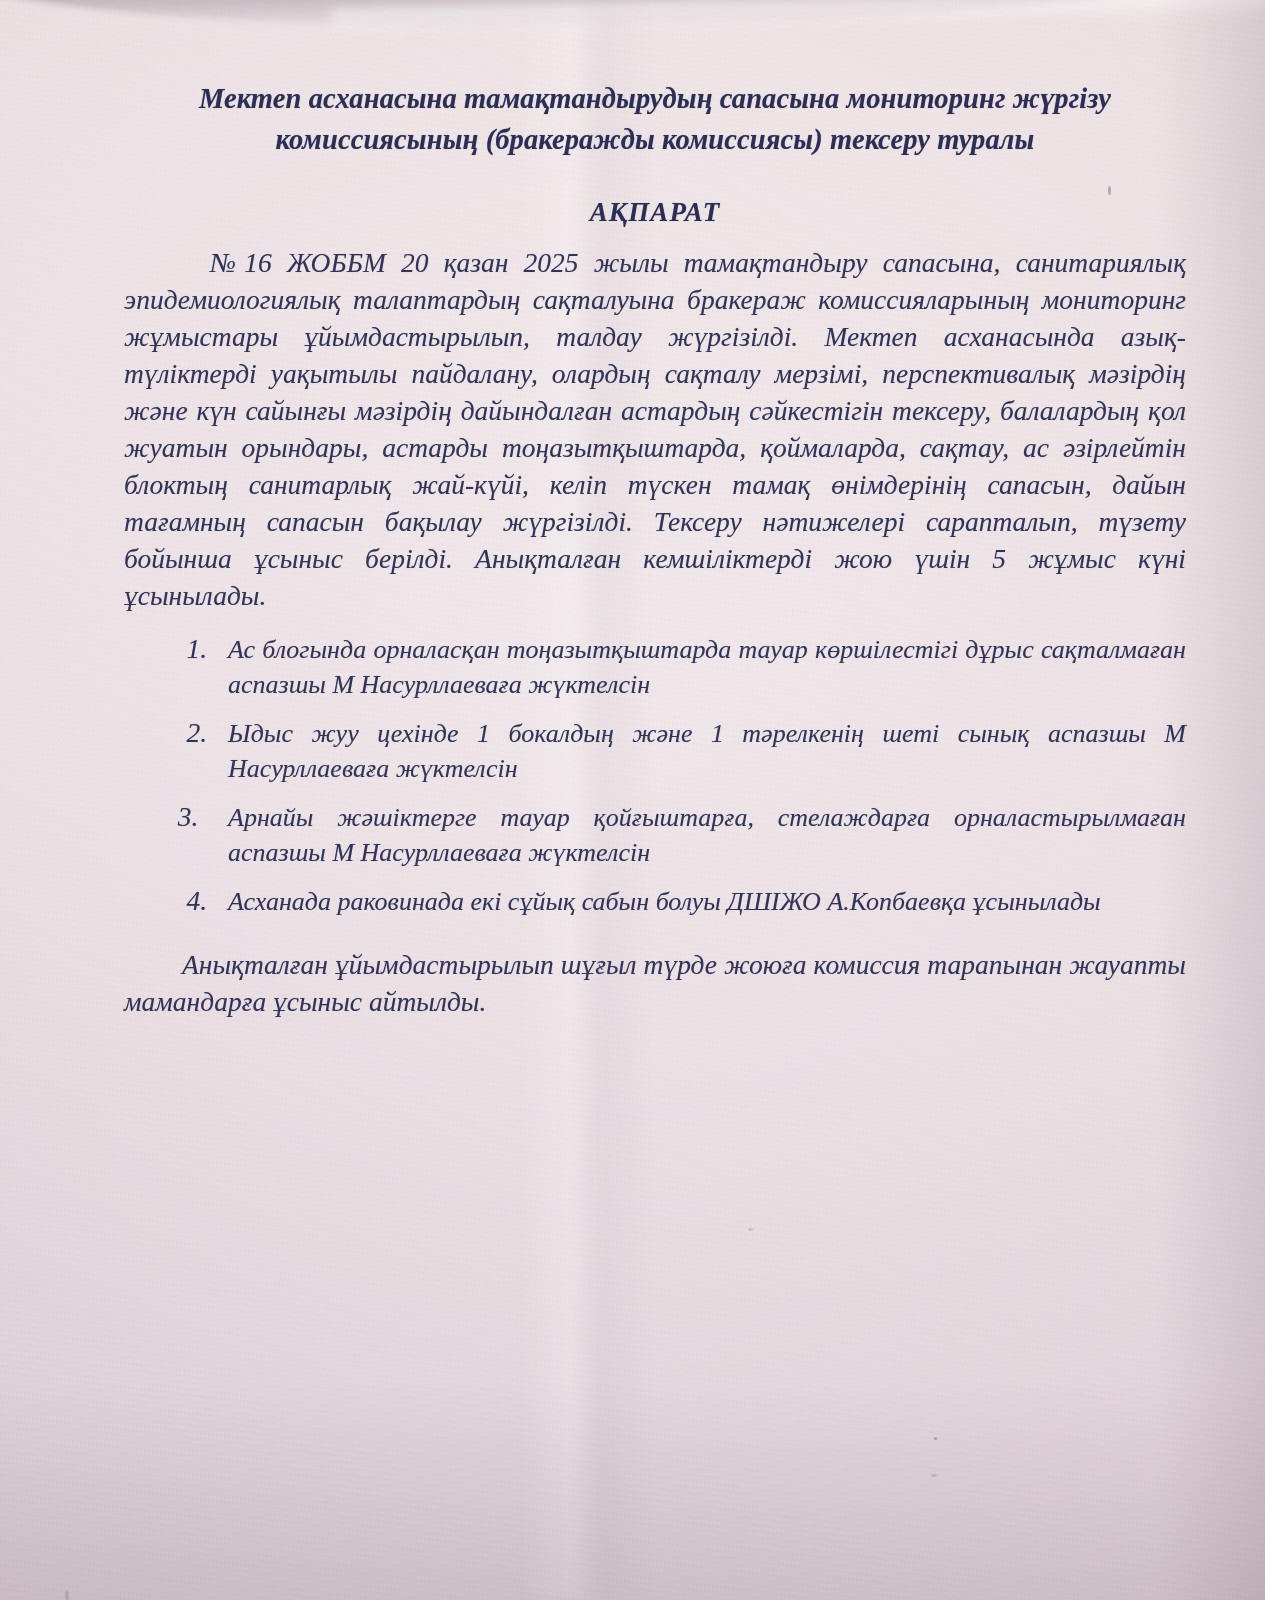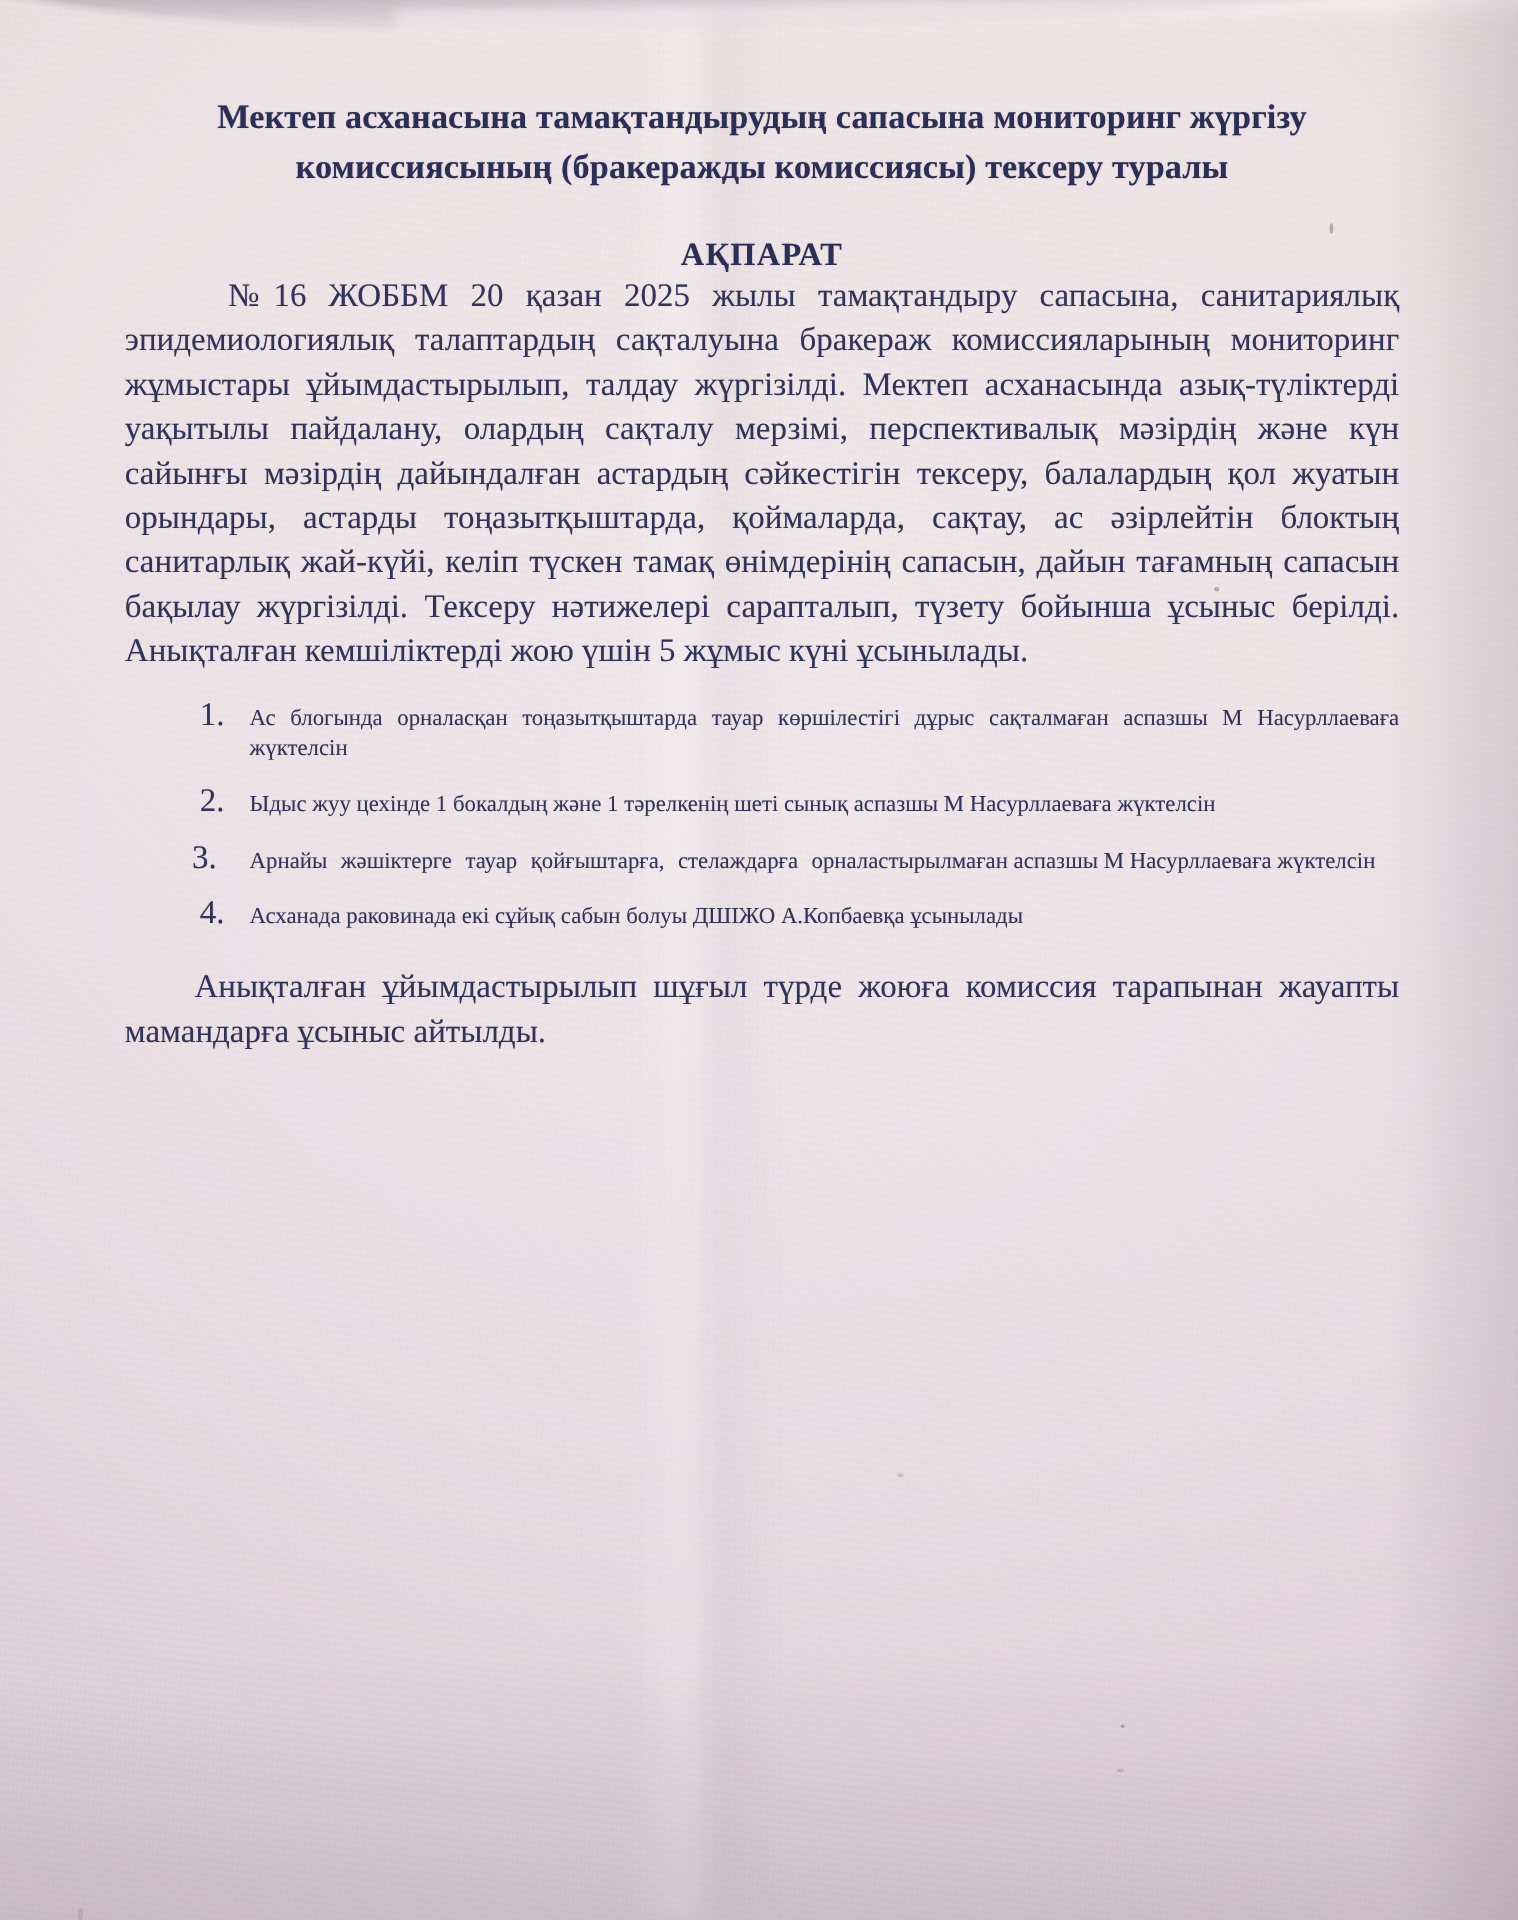--- a/index.html
+++ b/index.html
@@ -100,25 +100,26 @@
   .speck {
     position: absolute;
     background: rgba(95,80,95,0.40);
     border-radius: 50%;
     pointer-events: none;
   }
 
   
   #doc-text {
     position: absolute;
-    left: 104px;
+    left: 124px;
     top: 78px;
     width: 1062px;
     color: #2e3257;
     z-index: 5;
+    font-style: italic;
   }
 
   #doc-title {
     font-weight: bold;
     font-size: 28.5px;
     line-height: 1.44;
     text-align: center;
     letter-spacing: 0.1px;
     margin: 0 22px;
     color: #2b2f56;
@@ -139,40 +140,41 @@
     font-size: 27.5px;
     line-height: 1.345;
     text-align: justify;
     text-justify: inter-word;
     margin: 0;
     color: #303458;
     text-shadow: 0 0 0.8px rgba(48,52,88,0.28);
   }
 
   #para-intro {
+    margin-top: 17px;
     text-indent: 86px;
   }
 
   #para-act {
     margin-top: 25px;
     text-indent: 56px;
   }
 
   #para-closing {
     margin-top: 27px;
     text-indent: 58px;
   }
 
   #findings-list {
     margin: 16px 0 0 0;
     padding-left: 90px;
     list-style-type: decimal;
   }
   #findings-list > li {
-    font-size: 19px;
+    font-size: 26px;
     line-height: 1.345;
     text-align: justify;
     text-justify: inter-word;
     color: #303458;
     padding-left: 14px;
     margin-bottom: 1px;
     text-shadow: 0 0 0.8px rgba(48,52,88,0.28);
     margin-top: 12px;
   }
   #findings-list > li::marker {

